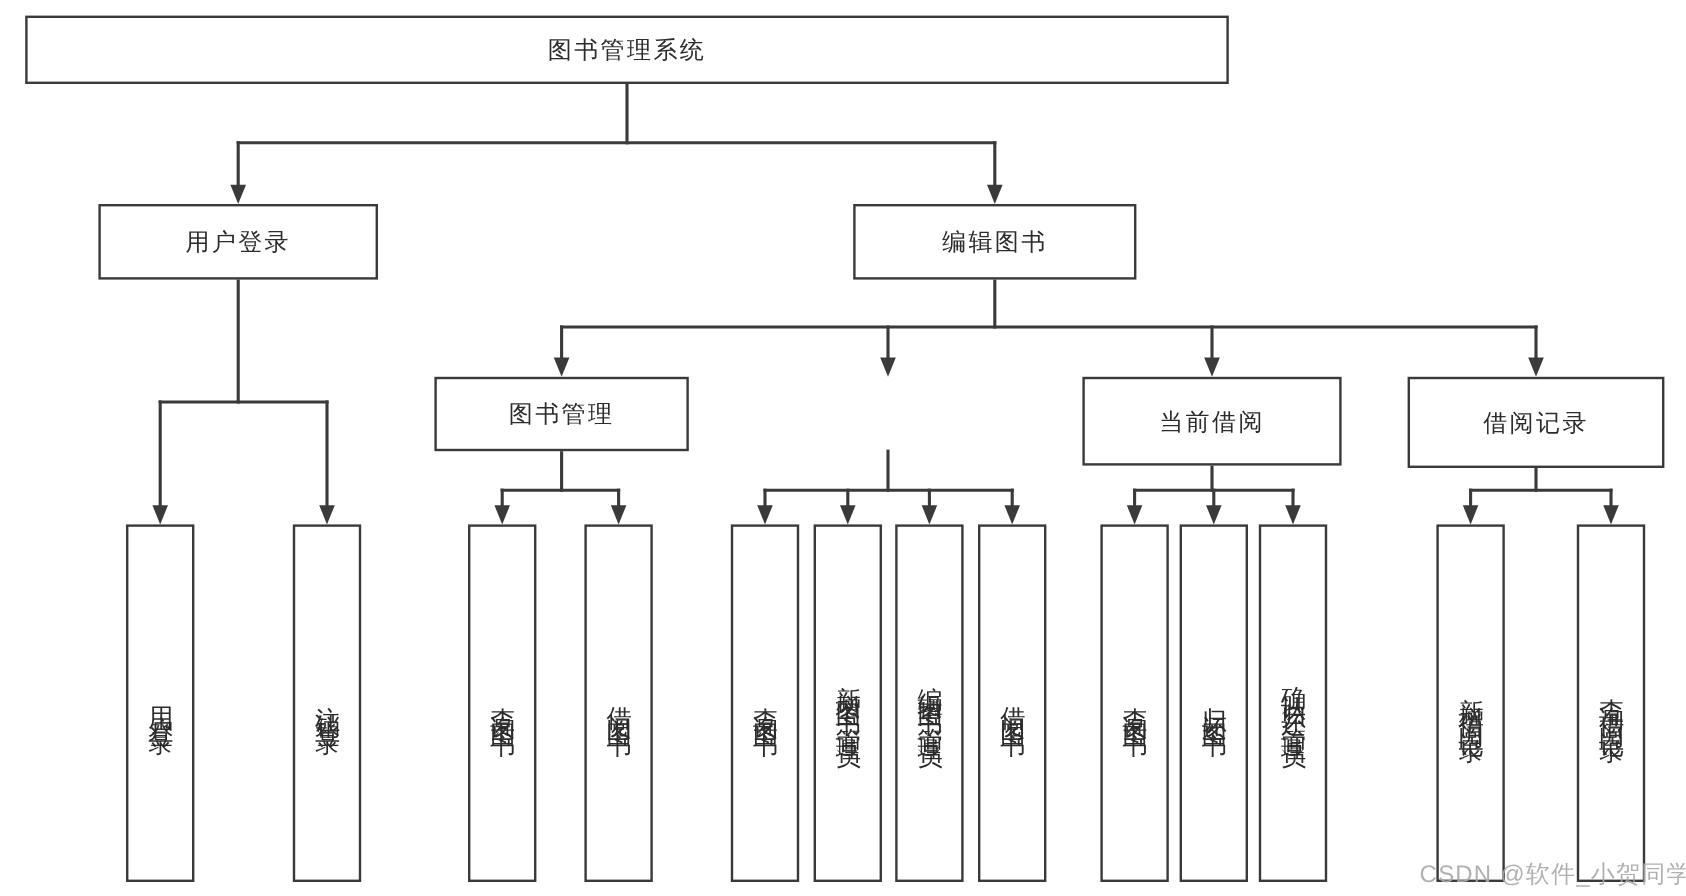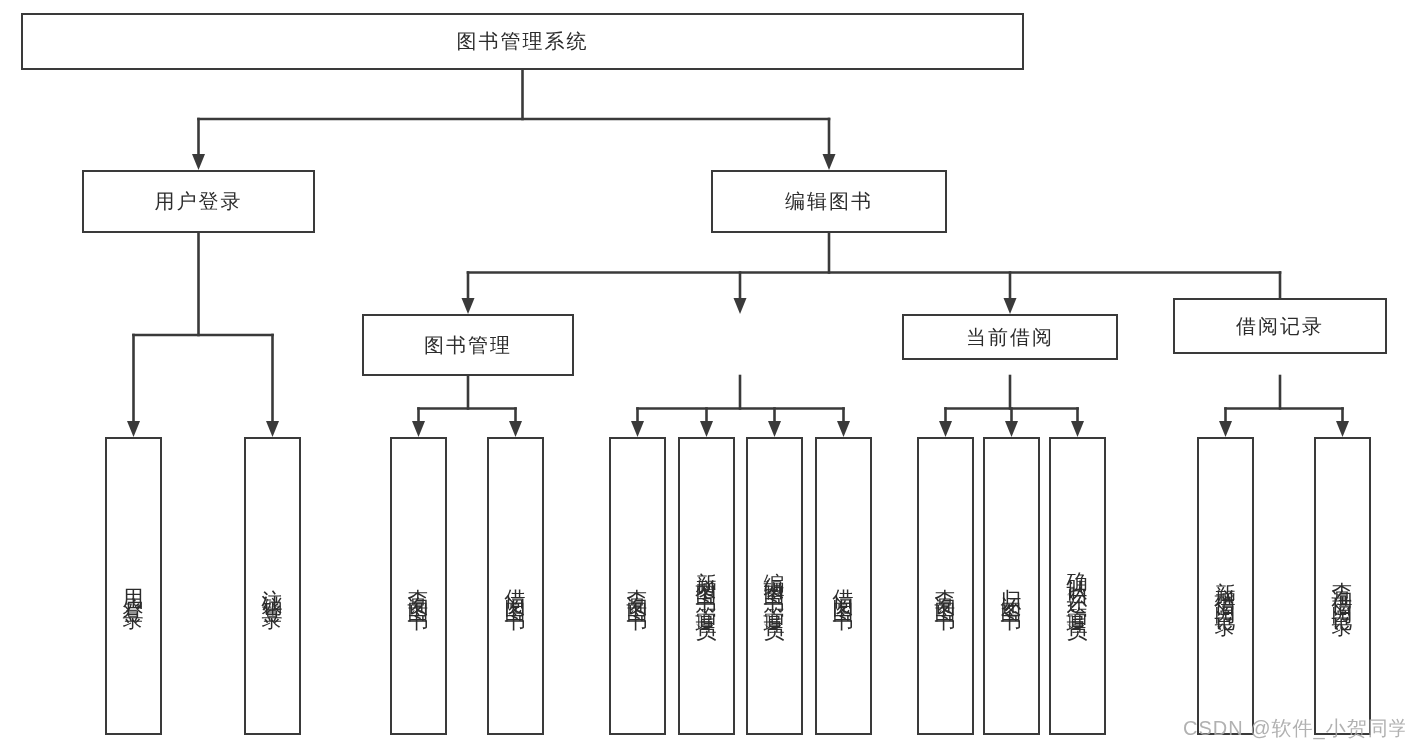--- a/index.html
+++ b/index.html
@@ -117,22 +117,22 @@
     <polygon points="1219,421 1232,421 1225.5,437"></polygon>
     <polygon points="1336,421 1349,421 1342.5,437"></polygon>
   </svg>
 
   <div class="hbox" style="left:21px;top:13px;width:1003px;height:57px">图书管理系统</div>
 
   <div class="hbox" style="left:82px;top:170px;width:233px;height:63px">用户登录</div>
   <div class="hbox" style="left:711px;top:170px;width:236px;height:63px">编辑图书</div>
 
   <div class="hbox" style="left:362px;top:314px;width:212px;height:62px">图书管理</div>
-  <div class="hbox" style="left:902px;top:314px;width:216px;height:46px">当前借阅</div>
-  <div class="hbox" style="left:1173px;top:298px;width:214px;height:56px">借阅记录</div>
+  <div class="hbox" style="left:902px;top:314px;width:216px;height:74px">当前借阅</div>
+  <div class="hbox" style="left:1173px;top:314px;width:214px;height:76px">借阅记录</div>
 
   <div class="leaf" style="left:105px">
     <span>用户登录</span>
   </div>
   <div class="leaf" style="left:244px">
     <span>注销登录</span>
   </div>
 
   <div class="leaf" style="left:390px">
     <span>查询图书</span>

